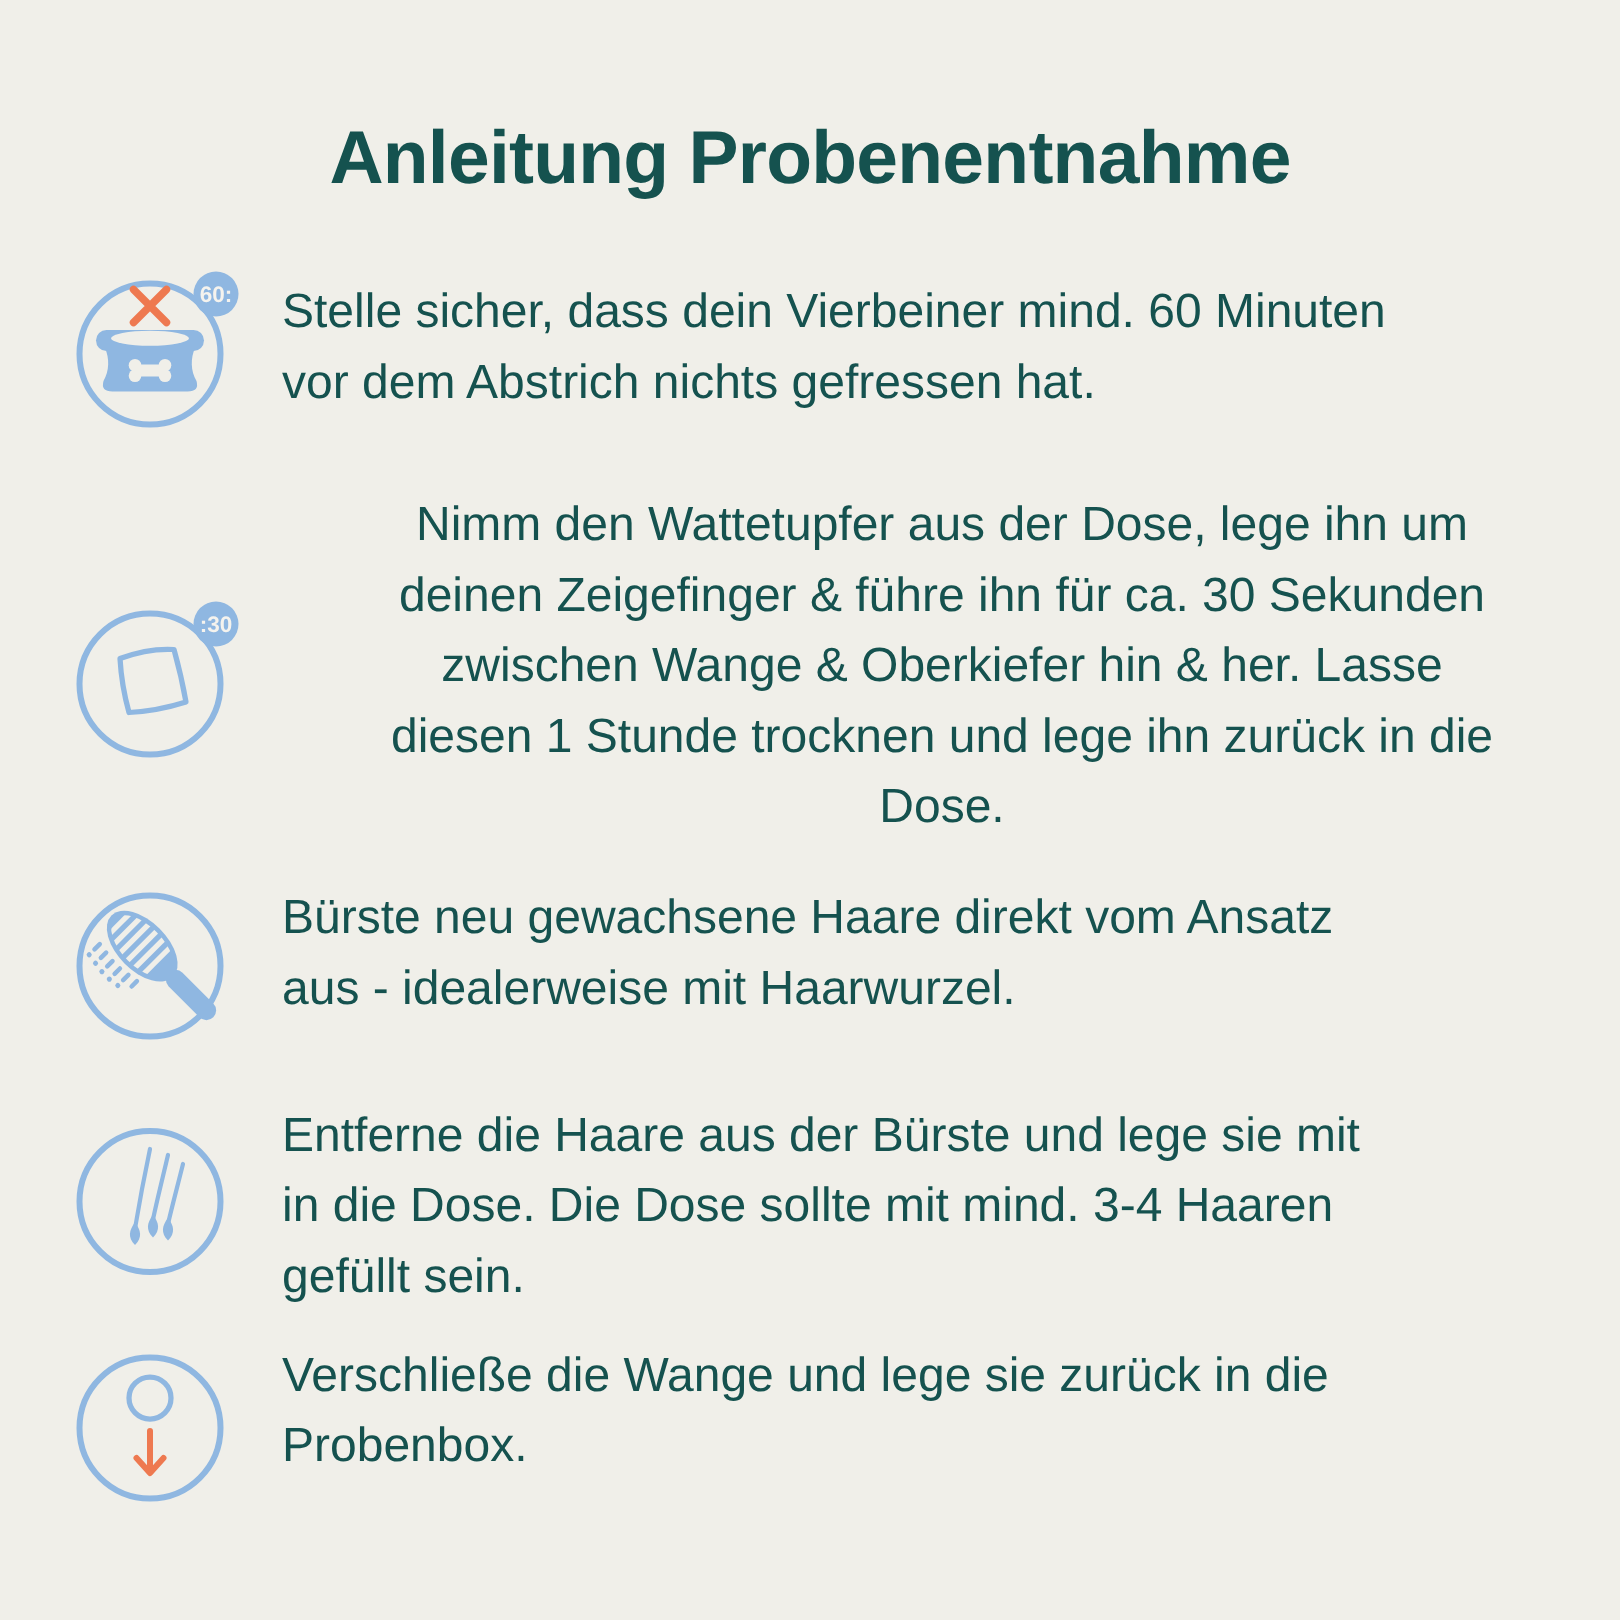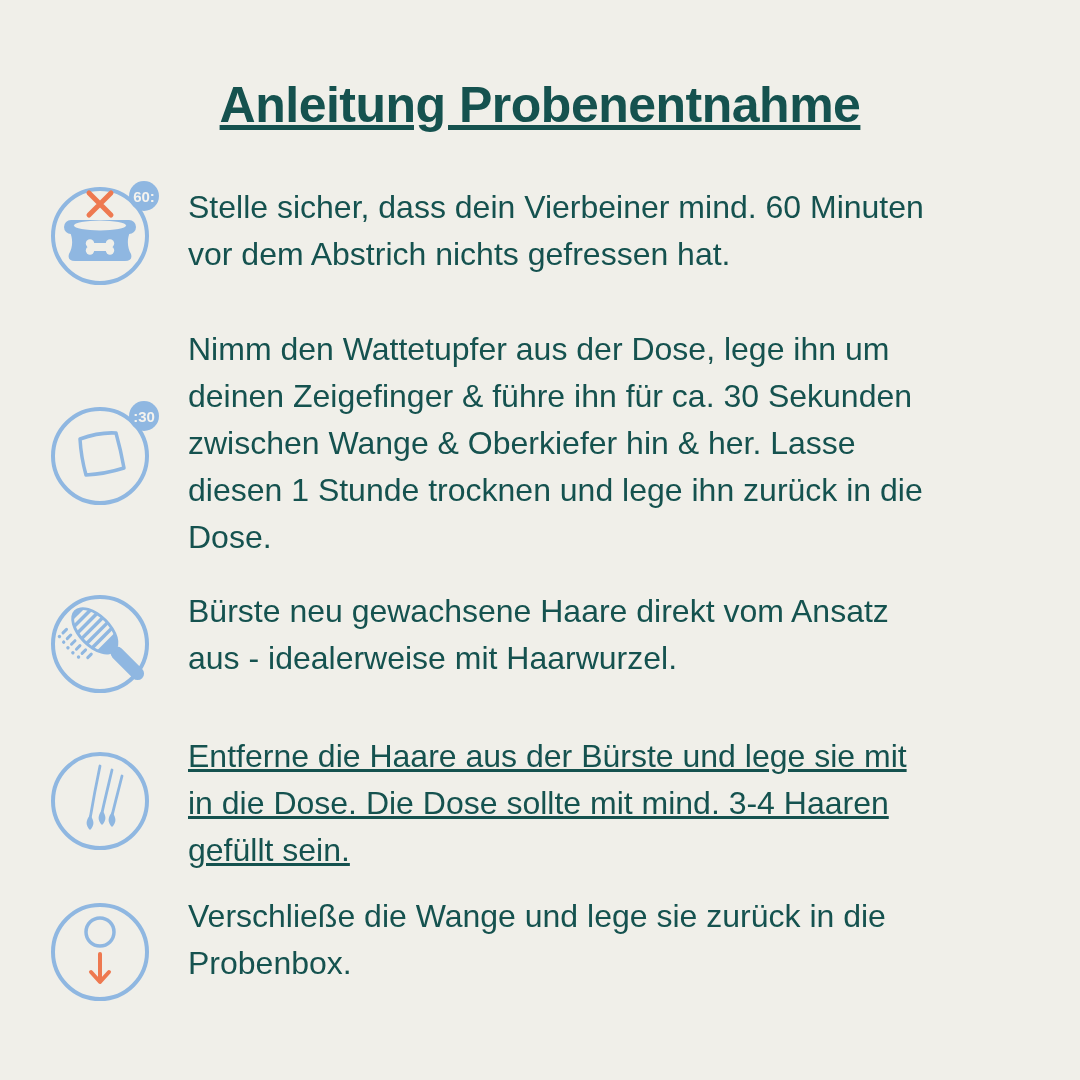--- a/index.html
+++ b/index.html
@@ -12,21 +12,20 @@
     font-family:"Liberation Sans","DejaVu Sans",sans-serif;
     color:var(--ink);
     position:relative;
     overflow:hidden;
   }
   .title{
     position:absolute; top:76px; left:0; width:1080px;
     text-align:center;
     font-size:50px; font-weight:700; letter-spacing:-0.5px;
     color:var(--ink);
-    text-decoration:underline;
   }
   .step-icon{ position:absolute; left:48px; overflow:visible; }
   .step-text{
     position:absolute; left:188px; width:880px;
     font-size:32px; line-height:47px;
     white-space:pre-line;
     color:var(--ink);
   }
   .ring{ stroke:var(--blue); stroke-width:4; fill:none; }
   .b-fill{ fill:var(--blue); }
@@ -67,21 +66,21 @@
 </svg>
 <div class="step-text" style="top:184px;">Stelle sicher, dass dein Vierbeiner mind. 60 Minuten
 vor dem Abstrich nichts gefressen hat.</div>
 
 <svg class="step-icon" style="top:394px;" width="120" height="120" viewBox="0 0 120 120">
   <circle class="ring" cx="52" cy="62" r="47"></circle>
   <path class="b-stroke" stroke-width="3.5" stroke-linejoin="round" d="M32,45 Q51,38 68,39 Q73,57 76,74 Q57,80 38,81 Q33,63 32,45 Z"></path>
   <circle class="b-fill" cx="96" cy="22" r="15"></circle>
   <text class="badge-label" x="96" y="27.5">:30</text>
 </svg>
-<div class="step-text" style="top:326px;">Nimm den Wattetupfer aus der Dose, lege ihn um
+<div class="step-text" style="top:326px;text-align:center;">Nimm den Wattetupfer aus der Dose, lege ihn um
 deinen Zeigefinger &amp; führe ihn für ca. 30 Sekunden
 zwischen Wange &amp; Oberkiefer hin &amp; her. Lasse
 diesen 1 Stunde trocknen und lege ihn zurück in die
 Dose.</div>
 
 <svg class="step-icon" style="top:582px;" width="120" height="120" viewBox="0 0 120 120">
   <defs>
     <clipPath id="brushhead">
         <ellipse cx="-13" cy="0" rx="26" ry="13.5"></ellipse>
       </clipPath>
@@ -119,21 +118,21 @@
     <path d="M52,27 C48,46 44,68 42,80"></path>
     <path d="M64,31 C60,48 56,64 54,74"></path>
     <path d="M74,37 C70,53 66,68 64,77"></path>
   </g>
   <g class="b-fill">
     <path d="M42,76 C46,81 47,86 42,91 C37,86 38,81 42,76 Z"></path>
     <path d="M54,71 C58,76 59,81 54,86 C49,81 50,76 54,71 Z"></path>
     <path d="M64,73 C68,78 69,83 64,88 C59,83 60,78 64,73 Z"></path>
   </g>
 </svg>
-<div class="step-text" style="top:733px;text-decoration:underline;">Entferne die Haare aus der Bürste und lege sie mit
+<div class="step-text" style="top:733px;">Entferne die Haare aus der Bürste und lege sie mit
 in die Dose. Die Dose sollte mit mind. 3-4 Haaren
 gefüllt sein.</div>
 
 <svg class="step-icon" style="top:890px;" width="120" height="120" viewBox="0 0 120 120">
   <circle class="ring" cx="52" cy="62" r="47"></circle>
   <circle class="b-stroke" stroke-width="3.5" cx="52" cy="42" r="14"></circle>
   <g class="o-stroke" stroke-width="4">
     <path d="M52,64 L52,91"></path>
     <path d="M43,82 L52,92 L61,82" stroke-linejoin="round"></path>
   </g>

